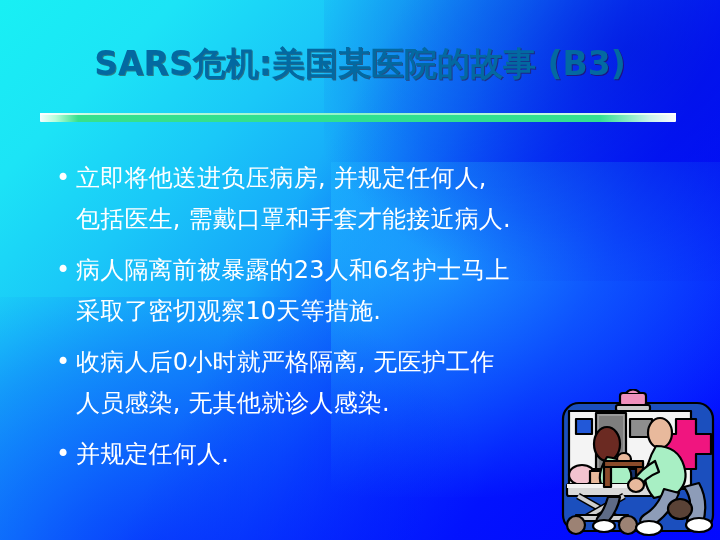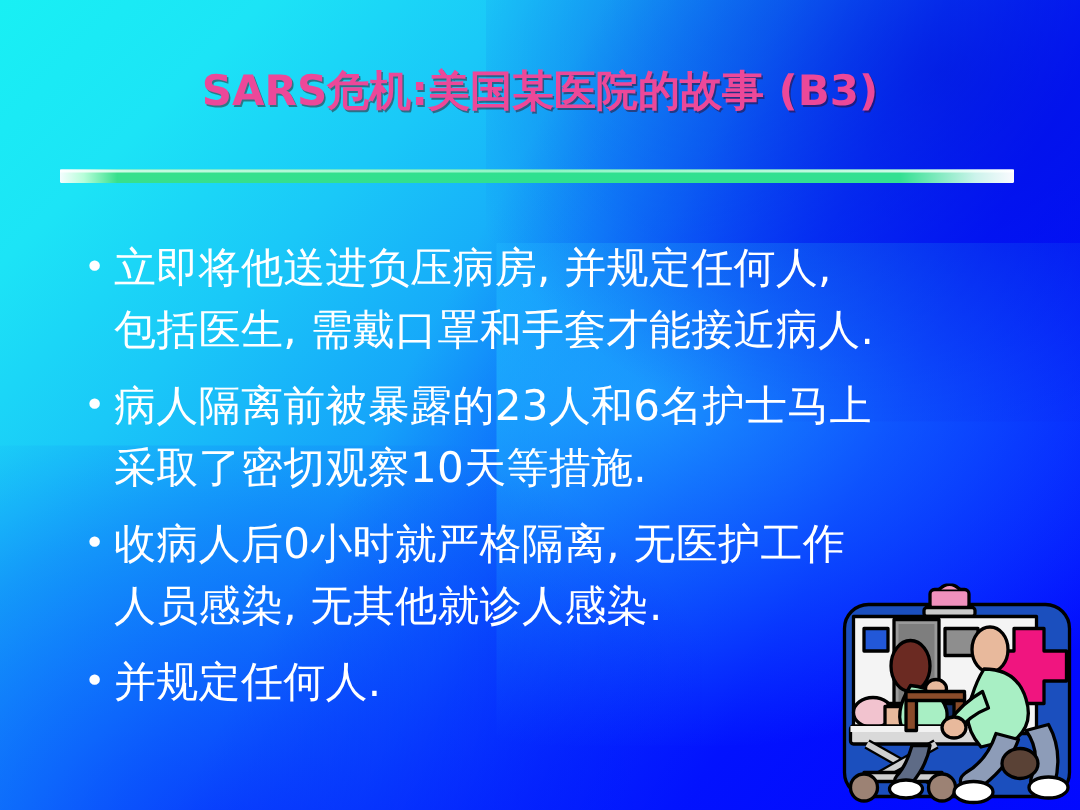--- a/index.html
+++ b/index.html
@@ -76,24 +76,24 @@
     pointer-events: none;
   }
 
   
   .title {
     position: absolute;
     left: 0;
     right: 0;
     top: 42px;
     text-align: center;
-    font-size: 28px;
+    font-size: 33px;
     font-weight: bold;
     letter-spacing: 0px;
-    color: #ec4899;
+    color: #0369a1;
     text-shadow: 1px 1px 0 rgba(60,0,0,0.45);
     white-space: nowrap;
   }
 
   
   .divider-wrap {
     position: absolute;
     left: 40px;
     top: 113px;
     width: 636px;
@@ -140,21 +140,21 @@
     flex: 0 0 auto;
     width: 20px;
     color: #ffffff;
     font-size: 24px;
     line-height: 41px;
     text-align: left;
   }
   .bullet-text {
     flex: 1 1 auto;
     color: #ffffff;
-    font-size: 28px;
+    font-size: 24px;
     line-height: 41px;
     letter-spacing: 0.2px;
     white-space: pre-line;
   }
 
   
   .clipart {
     position: absolute;
     left: 552px;
     top: 389px;

